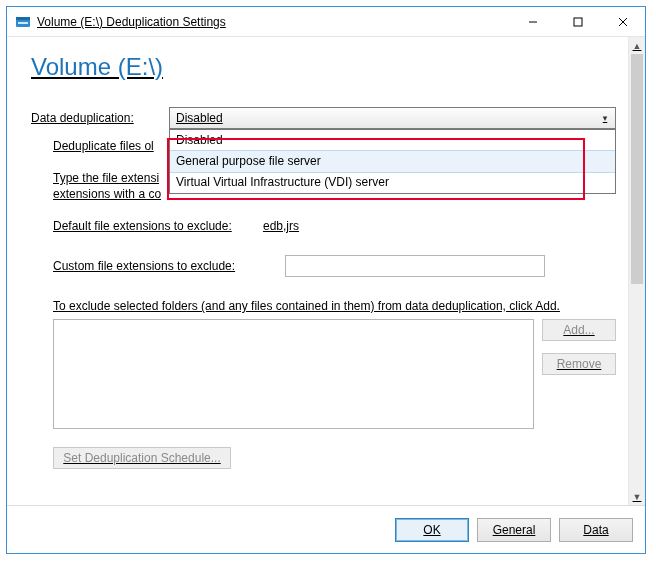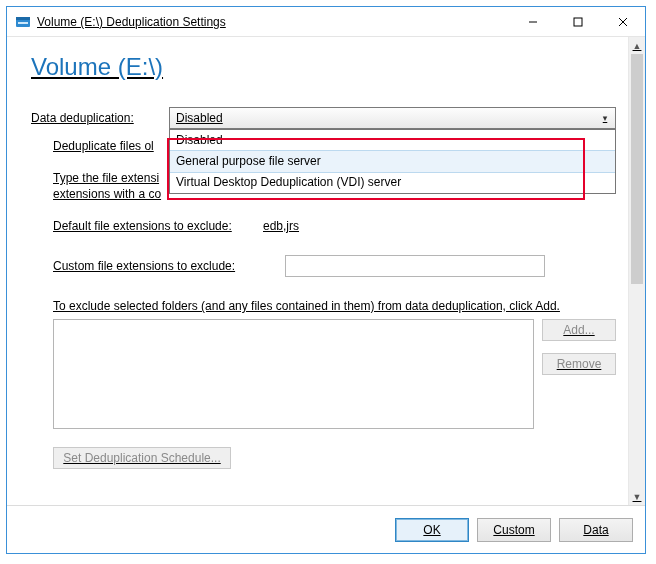--- a/index.html
+++ b/index.html
@@ -258,21 +258,21 @@
 
           <div class="row" style="position:relative;">
             <span class="lbl-dedup">Data deduplication:</span>
             <div class="combo">
               <span class="val">Disabled</span>
               <span class="caret">▾</span>
 
               <div class="dropdown">
                 <div class="opt">Disabled</div>
                 <div class="opt sel">General purpose file server</div>
-                <div class="opt">Virtual Desktop Deduplication (VDI) server</div>
+                <div class="opt">Virtual Virtual Infrastructure (VDI) server</div>
               </div>
             </div>
           </div>
 
           <div class="highlight-box" style="left:160px; top:101px; width:418px; height:62px;"></div>
 
           <div class="indent sp-top-sm">Deduplicate files ol</div>
 
           <div class="indent sp-top-md">Type the file extensi</div>
           <div class="indent" style="margin-top:2px;">extensions with a co</div>
@@ -307,19 +307,19 @@
           <div class="arrow">▲</div>
           <div class="track">
             <div class="thumb"></div>
           </div>
           <div class="arrow">▼</div>
         </div>
       </div>
 
       <div class="footer">
         <div class="btn primary">OK</div>
-        <div class="btn">Custom</div>
+        <div class="btn">General</div>
         <div class="btn accent">Data</div>
       </div>
     </div>
 
   </div>
 </div>
 
 </body></html>

